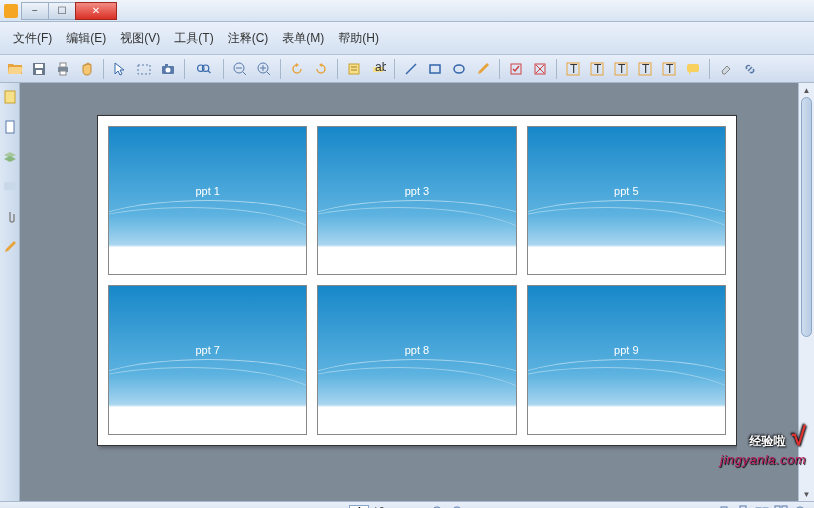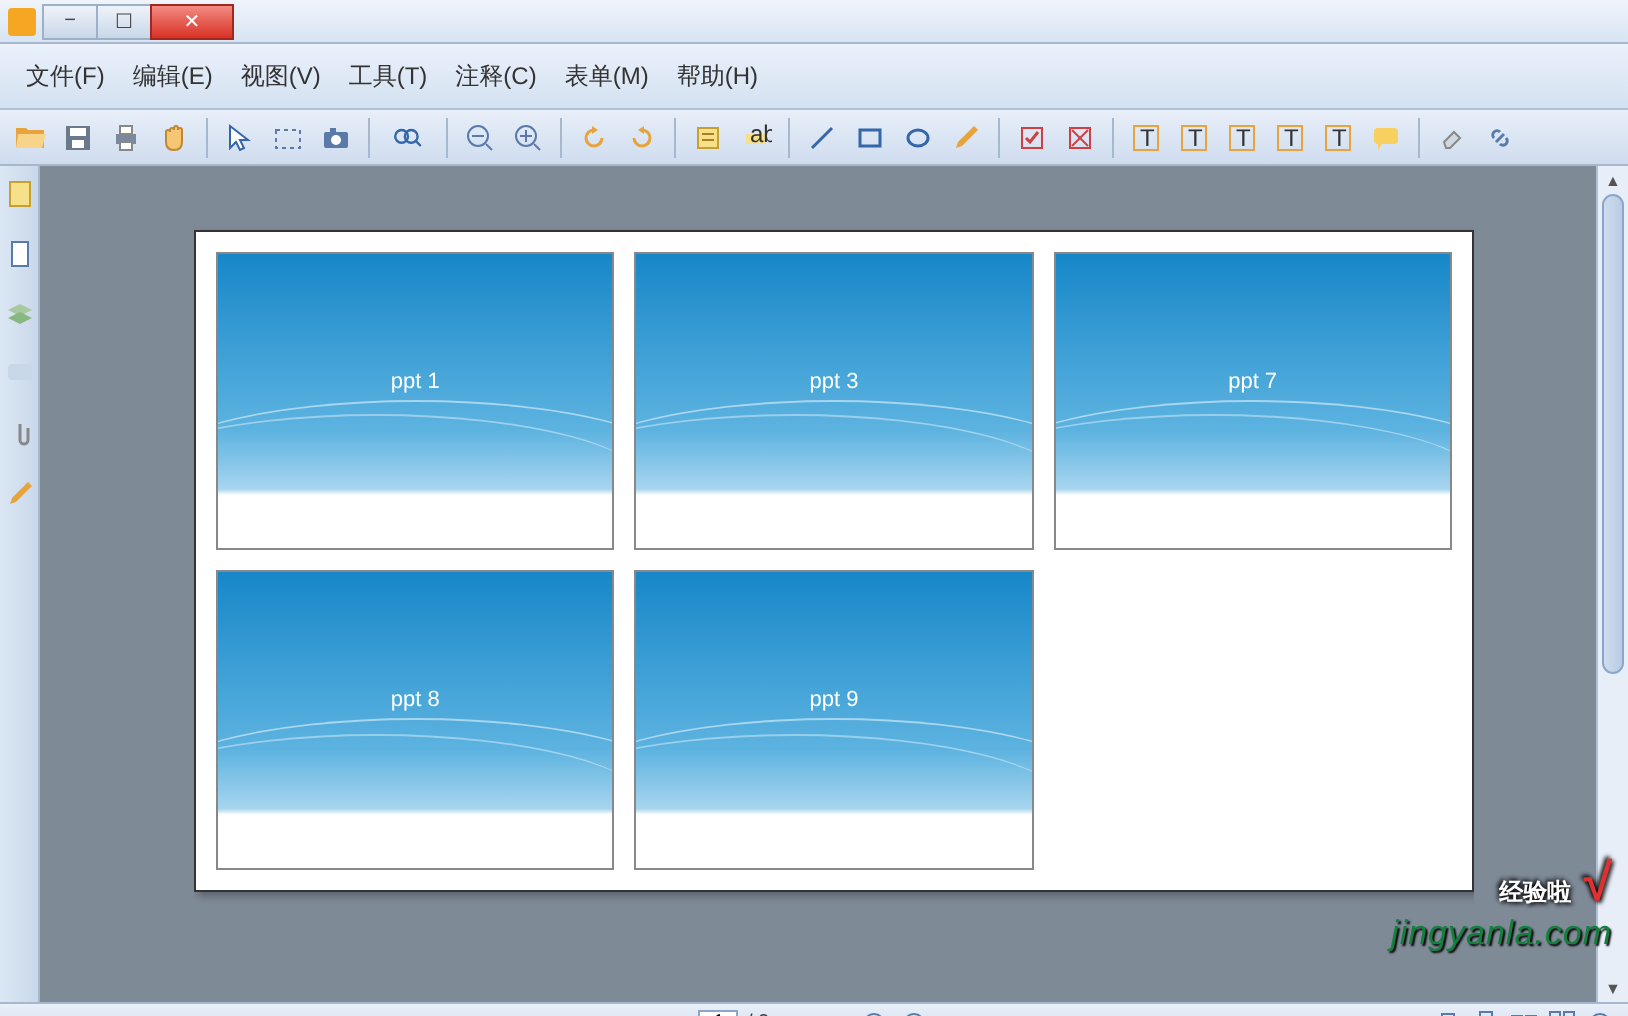--- a/index.html
+++ b/index.html
@@ -39,24 +39,24 @@
 .slide::after { content: ""; position: absolute; bottom: 0; left: -20%; right: -20%; height: 50%; border-top: 1px solid rgba(255,255,255,0.5); border-radius: 100% 100% 0 0; }
 .slide::before { content: ""; position: absolute; bottom: -5%; left: -30%; right: -10%; height: 50%; border-top: 1px solid rgba(255,255,255,0.4); border-radius: 100% 100% 0 0; }
 .pages-container { height: 100%; overflow: hidden; margin-top: 24px; }
 
 .statusbar { height: 20px; background: linear-gradient(to bottom, #e8eff9, #cfdcee); border-top: 1px solid #a8b8cc; display: flex; align-items: center; justify-content: center; gap: 4px; position: relative; }
 .statusbar .sbtn2 { width: 16px; height: 16px; display: flex; align-items: center; justify-content: center; cursor: pointer; }
 .statusbar input { width: 20px; height: 14px; font-size: 10px; text-align: center; border: 1px solid #8aa6c8; }
 .statusbar .total { font-size: 10px; color: #444; }
 .view-ctrls { position: absolute; right: 6px; display: flex; gap: 3px; }
 
-.watermark { position: absolute; right: 8px; bottom: 31px; text-align: right; pointer-events: none; }
+.watermark { position: absolute; right: 8px; bottom: 41px; text-align: right; pointer-events: none; }
 .watermark .big { font-size: 22px; font-weight: bold; color: #fff; text-shadow: 1px 1px 2px #000, -1px -1px 2px #000; }
 .watermark .big .chk { color: #e03030; font-size: 26px; }
-.watermark .small { font-size: 17px; color: #15803d; text-shadow: 1px 1px 1px #000; font-style: italic; letter-spacing: 0.5px; }
+.watermark .small { font-size: 13px; color: #be185d; text-shadow: 1px 1px 1px #000; font-style: italic; letter-spacing: 0.5px; }
 </style>
 </head>
 <body>
 
 <div class="titlebar">
   <div class="icon"></div>
   <div class="win-ctrls">
     <div class="win-btn">−</div>
     <div class="win-btn">☐</div>
     <div class="win-btn close">✕</div>
@@ -280,20 +280,23 @@
     <div class="pages-container">
       <div class="page">
         <div class="grid" id="grid1">
             <div class="slide">
               <span class="lbl">ppt 1</span>
             </div>
             <div class="slide">
               <span class="lbl">ppt 3</span>
             </div>
             <div class="slide">
+              <span class="lbl">ppt 5</span>
+            </div>
+            <div class="slide">
               <span class="lbl">ppt 7</span>
             </div>
             <div class="slide">
               <span class="lbl">ppt 8</span>
             </div>
             <div class="slide">
               <span class="lbl">ppt 9</span>
             </div>
           </div>
       </div>

